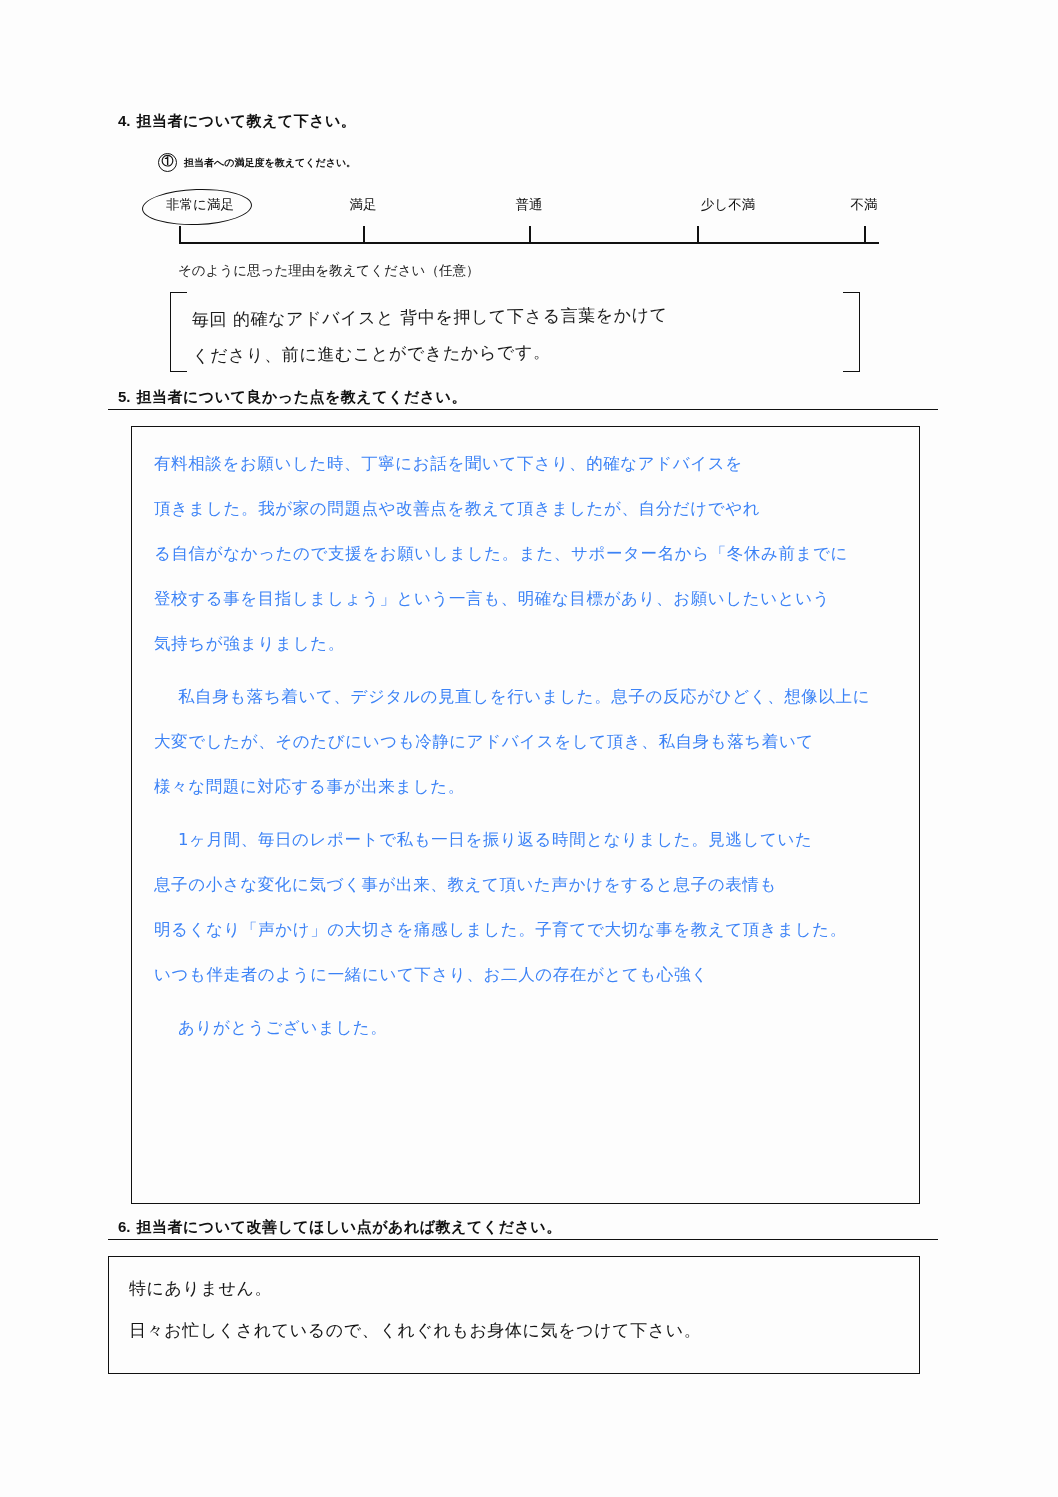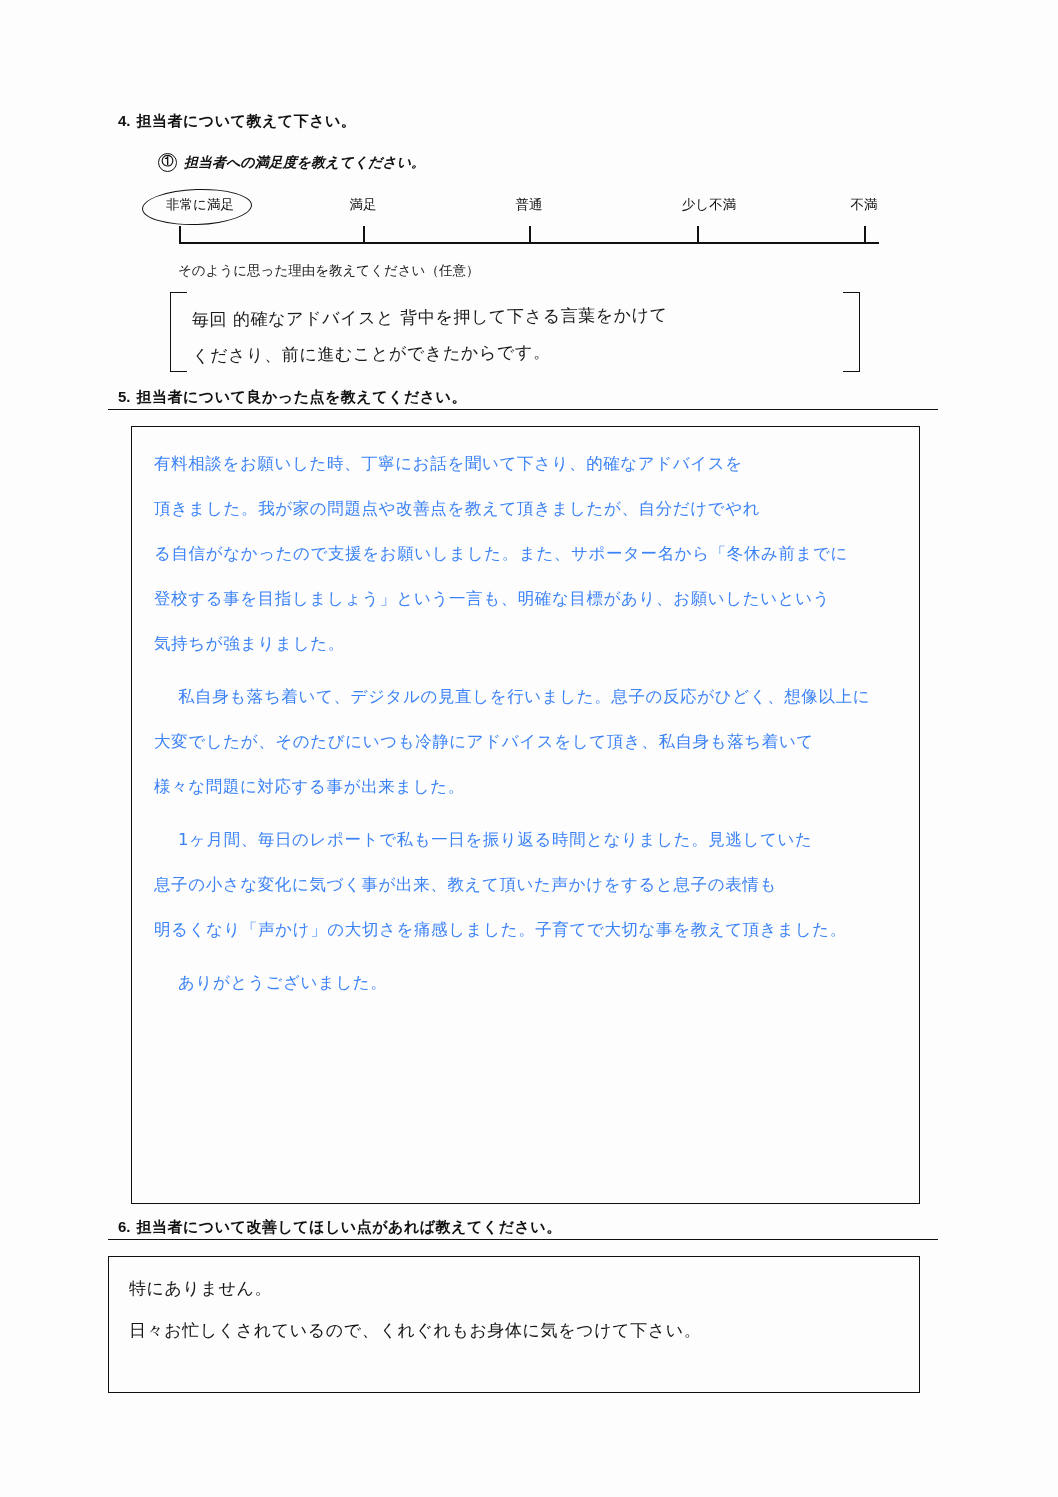--- a/index.html
+++ b/index.html
@@ -27,23 +27,22 @@
     font-size: 15px;
     font-weight: bold;
     letter-spacing: 0.5px;
   }
   .q-num {
     font-size: 15px;
     font-weight: bold;
     margin-right: 6px;
   }
   .sub-q {
-    font-size: 14px;
+    font-size: 10px;
     font-weight: bold;
-    font-style: italic;
   }
   .hint {
     font-size: 13px;
     color: #222;
   }
 
   
   .sec4 {
     position: absolute;
     left: 118px;
@@ -224,21 +223,21 @@
     top: 1239px;
     width: 830px;
     height: 1.3px;
     background: #111;
   }
   .small-box {
     position: absolute;
     left: 108px;
     top: 1256px;
     width: 812px;
-    height: 137px;
+    height: 118px;
     border: 1.5px solid #111;
     box-sizing: border-box;
   }
   .small-text {
     position: absolute;
     left: 20px;
     right: 16px;
     top: 10px;
     font-size: 17px;
     line-height: 42px;
@@ -260,21 +259,21 @@
       <span class="circled-num">①</span>
       <span class="sub-q">担当者への満足度を教えてください。</span>
     </div>
   </div>
 
   <div class="scale-wrap">
     <div class="scale-labels">
       <span style="left:27px;padding-left:42px;">非常に満足</span>
       <span style="left:211px;">満足</span>
       <span style="left:377px;">普通</span>
-      <span style="left:557px;">少し不満</span>
+      <span style="left:576px;">少し不満</span>
       <span style="left:712px;">不満</span>
     </div>
     <div class="scale-axis"></div>
     <div class="tick" style="left:27px;"></div>
     <div class="tick" style="left:211px;"></div>
     <div class="tick" style="left:377px;"></div>
     <div class="tick" style="left:545px;"></div>
     <div class="tick" style="left:712px;"></div>
     <div class="ellipse-mark"></div>
   </div>
@@ -304,20 +303,21 @@
       <p>登校する事を目指しましょう」という一言も、明確な目標があり、お願いしたいという</p>
       <p>気持ちが強まりました。</p>
       <span class="gap"></span>
       <p class="indent">私自身も落ち着いて、デジタルの見直しを行いました。息子の反応がひどく、想像以上に</p>
       <p>大変でしたが、そのたびにいつも冷静にアドバイスをして頂き、私自身も落ち着いて</p>
       <p>様々な問題に対応する事が出来ました。</p>
       <span class="gap"></span>
       <p class="indent">1ヶ月間、毎日のレポートで私も一日を振り返る時間となりました。見逃していた</p>
       <p>息子の小さな変化に気づく事が出来、教えて頂いた声かけをすると息子の表情も</p>
       <p>明るくなり「声かけ」の大切さを痛感しました。子育てで大切な事を教えて頂きました。</p>
+      <p>いつも伴走者のように一緒にいて下さり、お二人の存在がとても心強く</p>
       <span class="gap"></span>
       <p class="indent">ありがとうございました。</p>
     </div>
   </div>
 
   <div class="sec6-head">
     <span class="q-num">6.</span>
     <span class="q-title">担当者について改善してほしい点があれば教えてください。</span>
   </div>
   <div class="rule6"></div>

